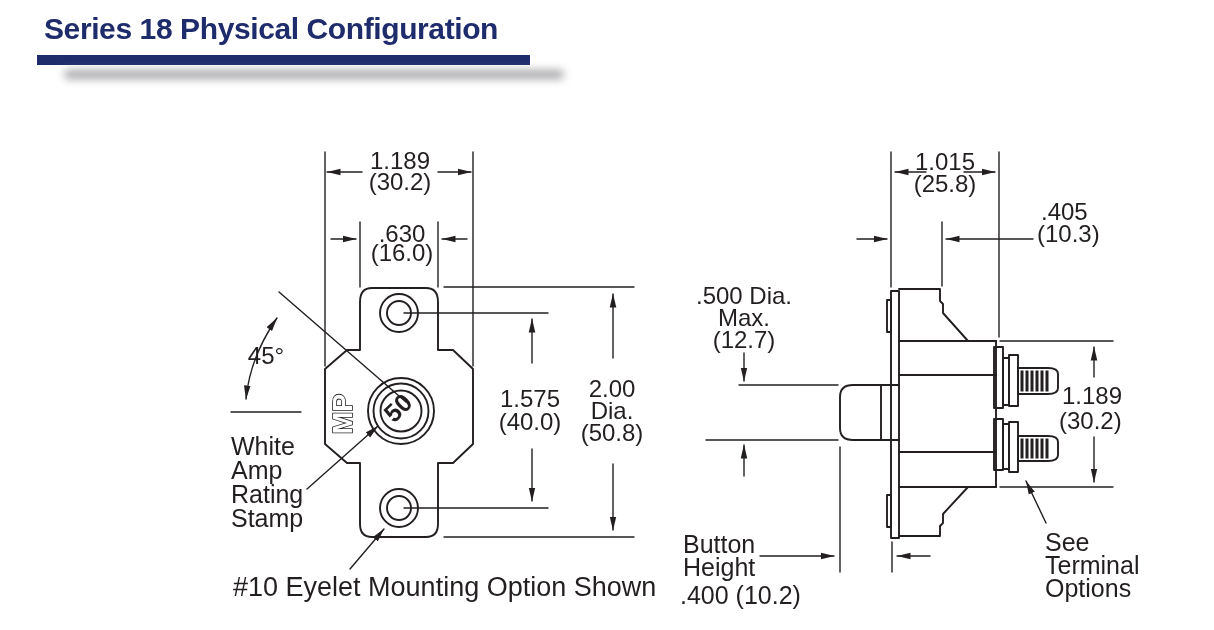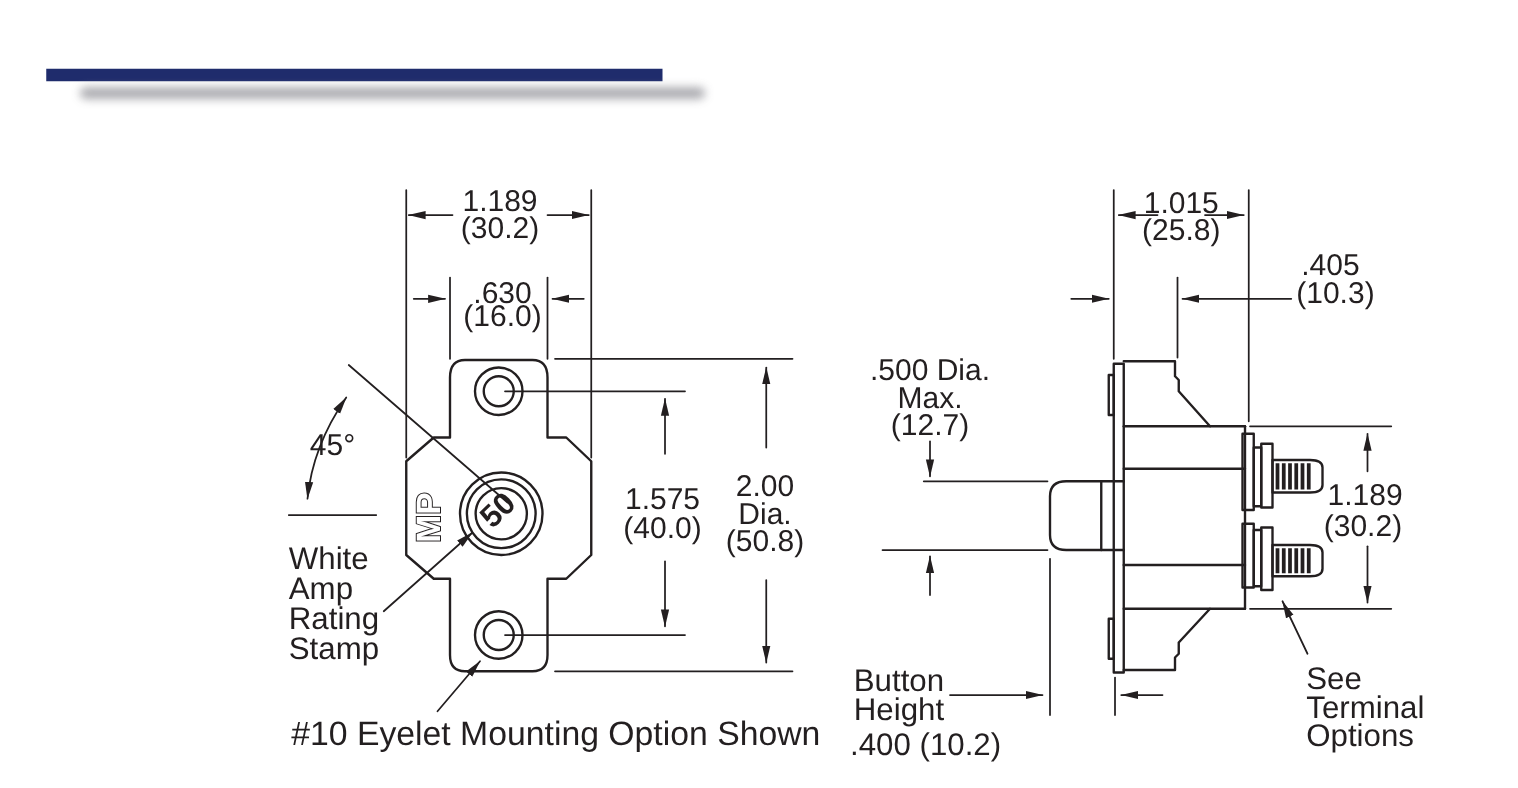--- a/index.html
+++ b/index.html
@@ -16,20 +16,21 @@
   .hatch{stroke:#231f20;stroke-width:3;fill:none;}
   .txt{font-family:"Liberation Sans",sans-serif;font-size:24px;fill:#231f20;}
   .big{font-size:25px;}
   .mid{text-anchor:middle;}
 </style>
 </head>
 <body>
 
 <div id="page">
 
+  <h1 id="doc-title">Series 18 Physical Configuration</h1>
   <div id="title-bar"></div>
   <div id="title-bar-shadow"></div>
 
   <svg width="1214" height="630" viewBox="0 0 1214 630">
     <defs>
       <marker id="arw" viewBox="0 0 14 8" refX="13.5" refY="4" markerWidth="14" markerHeight="8" orient="auto-start-reverse" markerUnits="userSpaceOnUse">
         <path d="M14,4 L0,0.7 L0,7.3 Z" fill="#231f20"></path>
       </marker>
     </defs>
 

